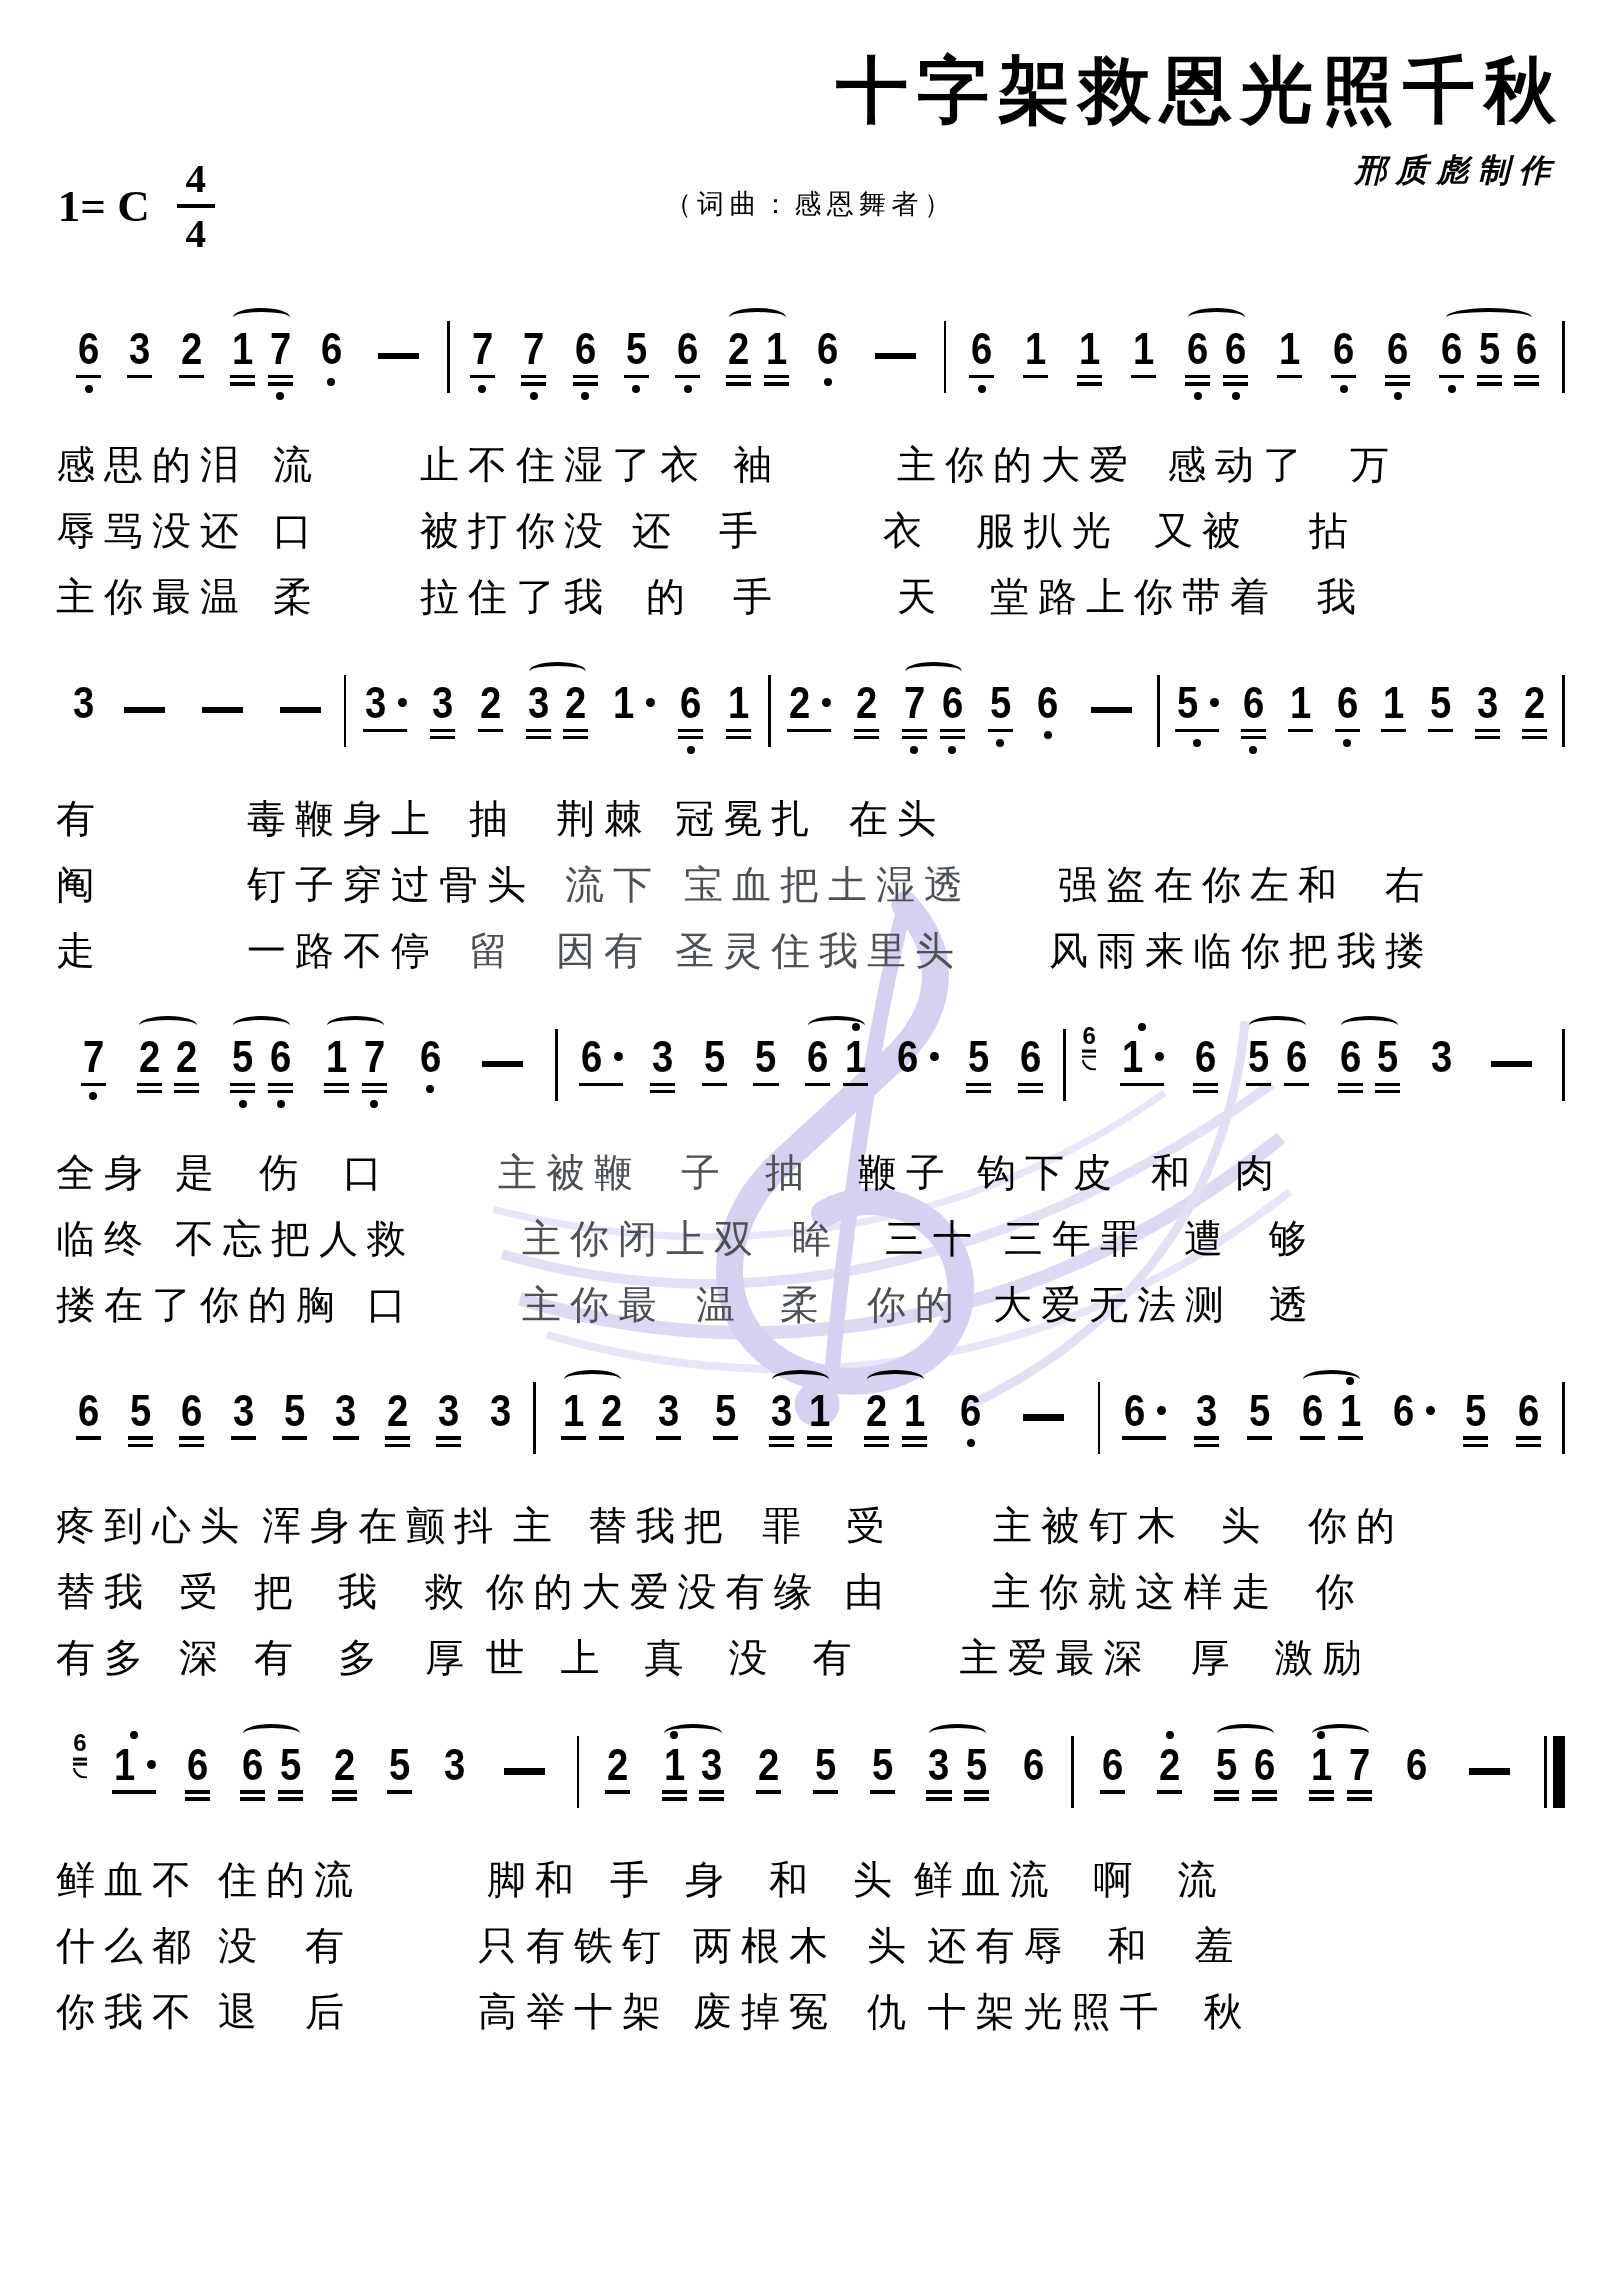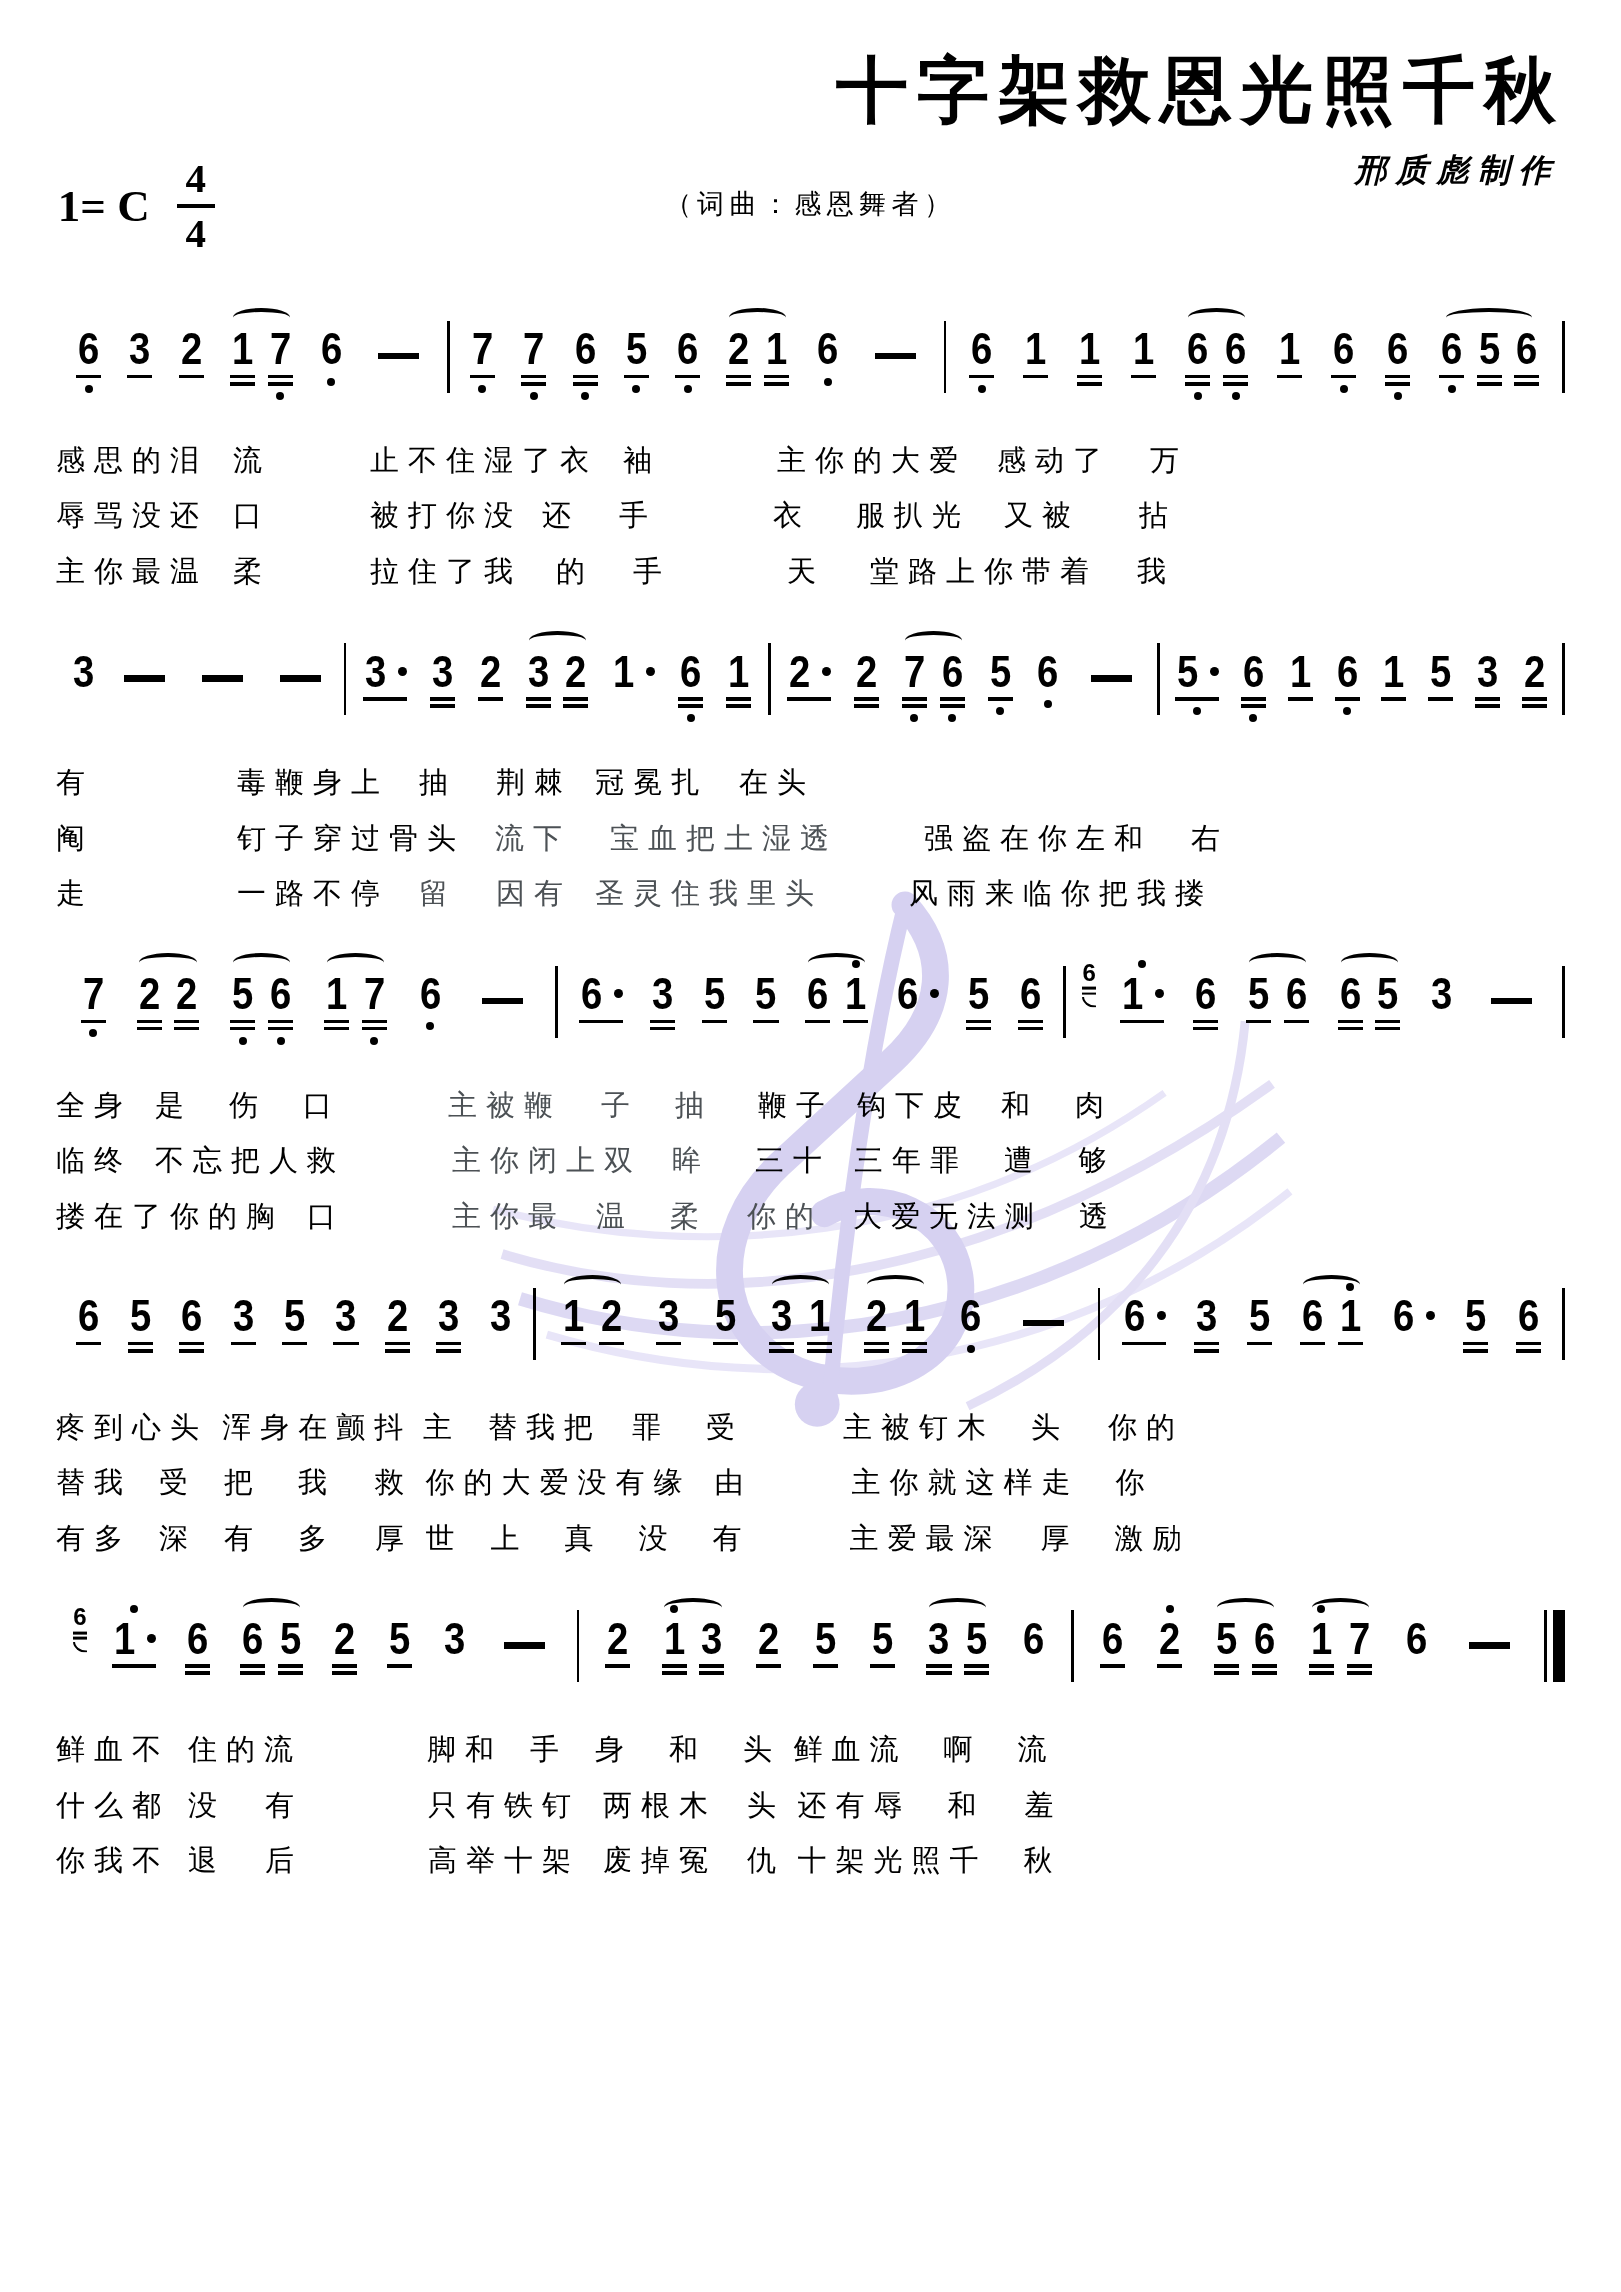--- a/index.html
+++ b/index.html
@@ -40,21 +40,21 @@
   .bar-final{display:flex;margin-top:9px;}
   .bar-final .thin{width:3.6px;height:72px;background:#000;margin-right:6.3px;}
   .bar-final .thick{width:11.6px;height:72px;background:#000;}
   .grace{display:inline-flex;flex-direction:column;align-items:center;margin-right:1.8px;
          transform:translateY(3.6px);}
   .g-digit{font-weight:700;font-size:24px;line-height:1;}
   .g-ul{width:100%;height:2.7px;background:#000;margin-top:2.7px;}
   .g-curl{width:11.6px;height:9px;border-bottom:2.7px solid #000;border-left:2.7px solid #000;
           border-radius:0 0 0 100%;margin-top:1.8px;align-self:flex-start;}
   
-  .lyr-row{display:flex;align-items:center;font-size:29px;line-height:1.05;
+  .lyr-row{display:flex;align-items:center;font-size:39px;line-height:1.05;
            letter-spacing:9px;margin-bottom:25px;white-space:nowrap;}
   .seg{white-space:nowrap;}
   .seg.gray{color:#4c5155;}
   
   .watermark{position:absolute;left:484px;top:869px;z-index:0;opacity:.58;}
 </style>
 </head>
 <body>
 
 <div class="page">
@@ -654,21 +654,21 @@
             <span class="seg" style="margin-right: 30px;">毒鞭身上</span>
             <span class="seg" style="margin-right: 39px;">抽</span>
             <span class="seg" style="margin-right: 23px;">荆棘</span>
             <span class="seg" style="margin-right: 30px;">冠冕扎</span>
             <span class="seg" style="margin-right: 86px;">在头</span>
           </div>
           <div class="lyr-row">
             <span class="seg" style="margin-right: 143px;">阄</span>
             <span class="seg" style="margin-right: 30px;">钉子穿过骨头</span>
             <span class="seg gray" style="margin-right: 23px;">流下</span>
-            <span class="seg gray" style="margin-right: 86px; margin-left: 16px;">宝血把土湿透</span>
+            <span class="seg gray" style="margin-right: 86px;">宝血把土湿透</span>
             <span class="seg" style="margin-right: 39px;">强盗在你左和</span>
             <span class="seg" style="margin-right: 0px;">右</span>
           </div>
           <div class="lyr-row">
             <span class="seg" style="margin-right: 143px;">走</span>
             <span class="seg" style="margin-right: 30px;">一路不停</span>
             <span class="seg gray" style="margin-right: 39px;">留</span>
             <span class="seg gray" style="margin-right: 23px;">因有</span>
             <span class="seg gray" style="margin-right: 86px;">圣灵住我里头</span>
             <span class="seg" style="margin-right: 0px;">风雨来临你把我搂</span>

